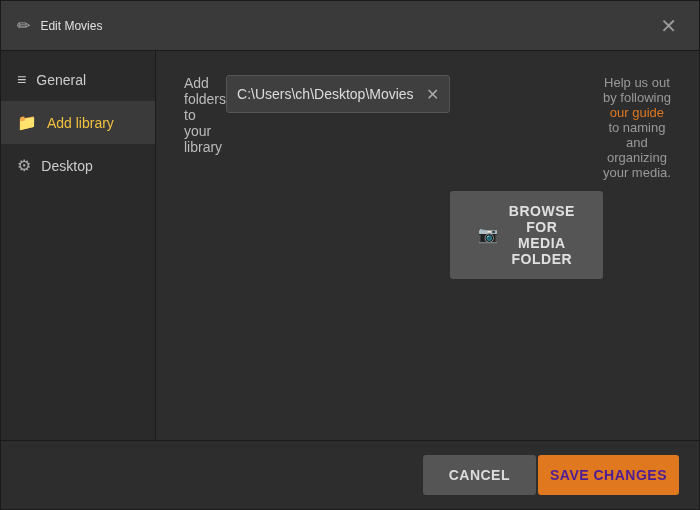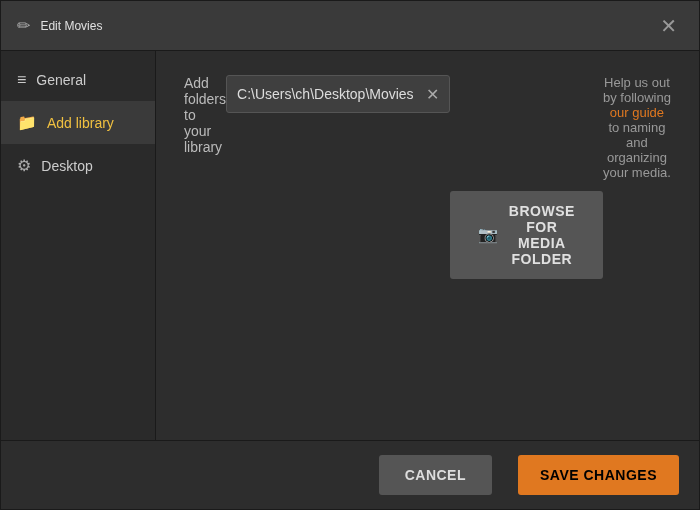--- a/index.html
+++ b/index.html
@@ -175,44 +175,44 @@
     .help-link {
       color: #e07820;
       text-decoration: none;
       cursor: pointer;
     }
 
     .dialog-footer {
       display: flex;
       justify-content: flex-end;
       align-items: center;
-      gap: 26px;
+      gap: 2px;
       padding: 14px 20px;
       background: #2d2d2d;
       border-top: 1px solid #1a1a1a;
     }
 
     .btn-cancel {
       background: #555;
       color: #ddd;
       border: none;
       border-radius: 3px;
       padding: 12px 26px;
       font-size: 14px;
       font-weight: bold;
       cursor: pointer;
       letter-spacing: 0.5px;
     }
 
     .btn-save {
       background: #e07820;
-      color: #000000;
-      border: none;
-      border-radius: 3px;
-      padding: 12px 22px;
+      color: #4c1d95;
+      border: none;
+      border-radius: 3px;
+      padding: 12px 12px;
       font-size: 14px;
       font-weight: bold;
       cursor: pointer;
       letter-spacing: 0.5px;
     }
 
     .camera-icon {
       font-size: 16px;
     }
   </style>

